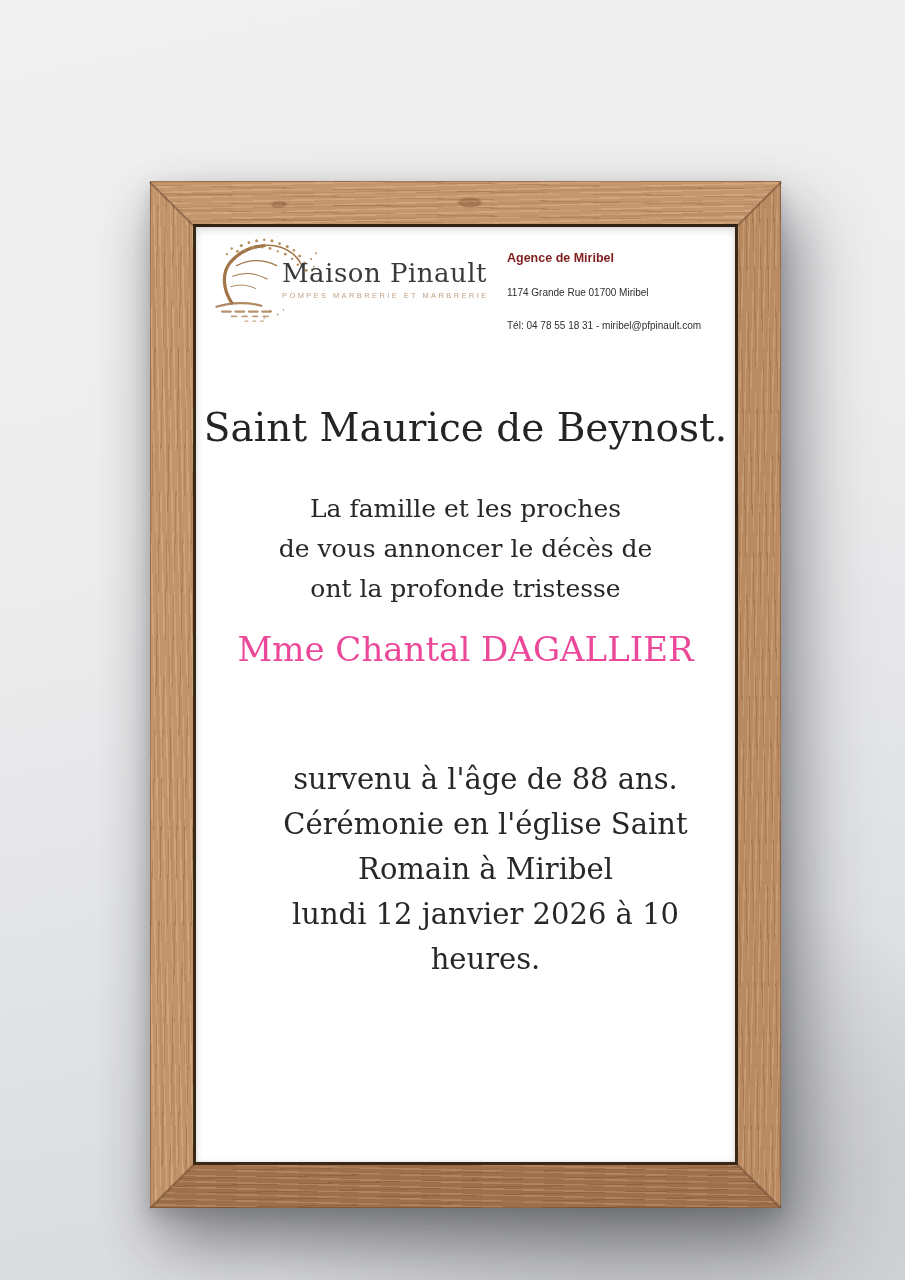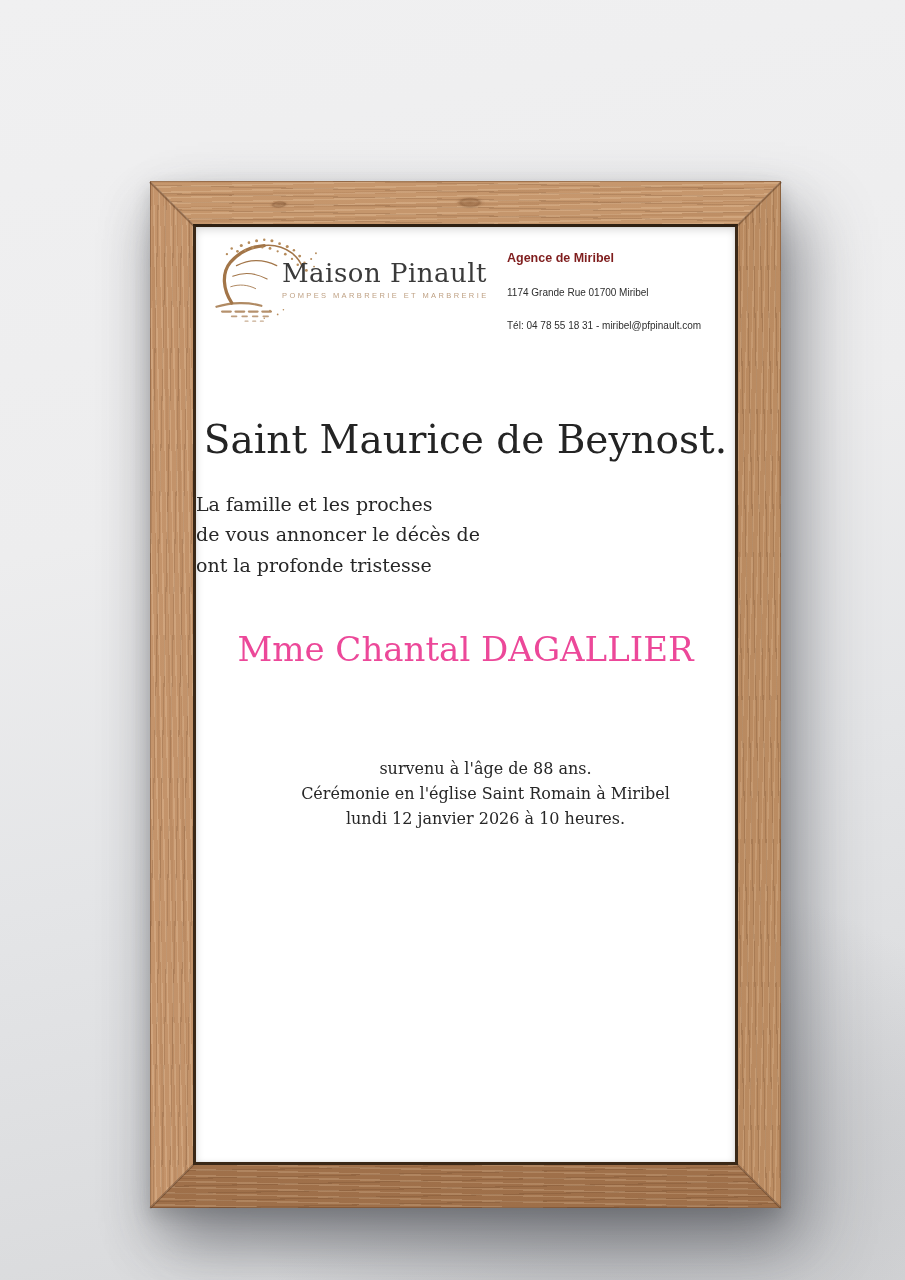--- a/index.html
+++ b/index.html
@@ -73,28 +73,28 @@
 
   .logo{position:absolute;left:7px;top:7px;width:134px;height:92px;}
   .brand{position:absolute;left:86px;top:33px;}
   .brand-name{font-size:26px;color:#3a3a3a;letter-spacing:0.5px;line-height:1.05;}
   .brand-tagline{margin-top:4px;font-family:"Liberation Sans",sans-serif;font-size:7.5px;
     letter-spacing:2.4px;color:#bfa184;white-space:nowrap;}
   .agency{position:absolute;left:311px;top:24px;font-family:"Liberation Sans",sans-serif;}
   .agency-title{font-size:12.5px;font-weight:700;color:#7f1d1d;}
   .agency-line{font-size:10px;color:#2e2e2e;margin-top:22px;white-space:nowrap;}
 
-  .place-title{position:absolute;left:0;right:0;top:190px;text-align:center;
+  .place-title{position:absolute;left:0;right:0;top:178px;text-align:center;
     font-size:39px;color:#242424;line-height:1.2;}
-  .intro{position:absolute;left:0;right:0;top:262px;text-align:left;
-    font-size:19px;line-height:1.6;color:#272727;}
+  .intro{position:absolute;left:0;right:0;top:262px;text-align:center;
+    font-size:25px;line-height:1.6;color:#272727;}
   .name-block{position:absolute;left:0;right:0;top:398px;text-align:center;
     font-size:34px;line-height:1.42;color:#ec4899;}
   .details{position:absolute;left:0;right:0;top:530px;text-align:center;
-    font-size:16px;line-height:1.55;color:#272727;padding-left:40px;}
+    font-size:29px;line-height:1.55;color:#272727;padding-left:40px;}
 </style>
 </head>
 <body>
 
 <div class="stage">
   <div class="frame">
     <div class="rail rail-top"></div>
     <div class="rail rail-bottom"></div>
     <div class="rail rail-left"></div>
     <div class="rail rail-right"></div>

